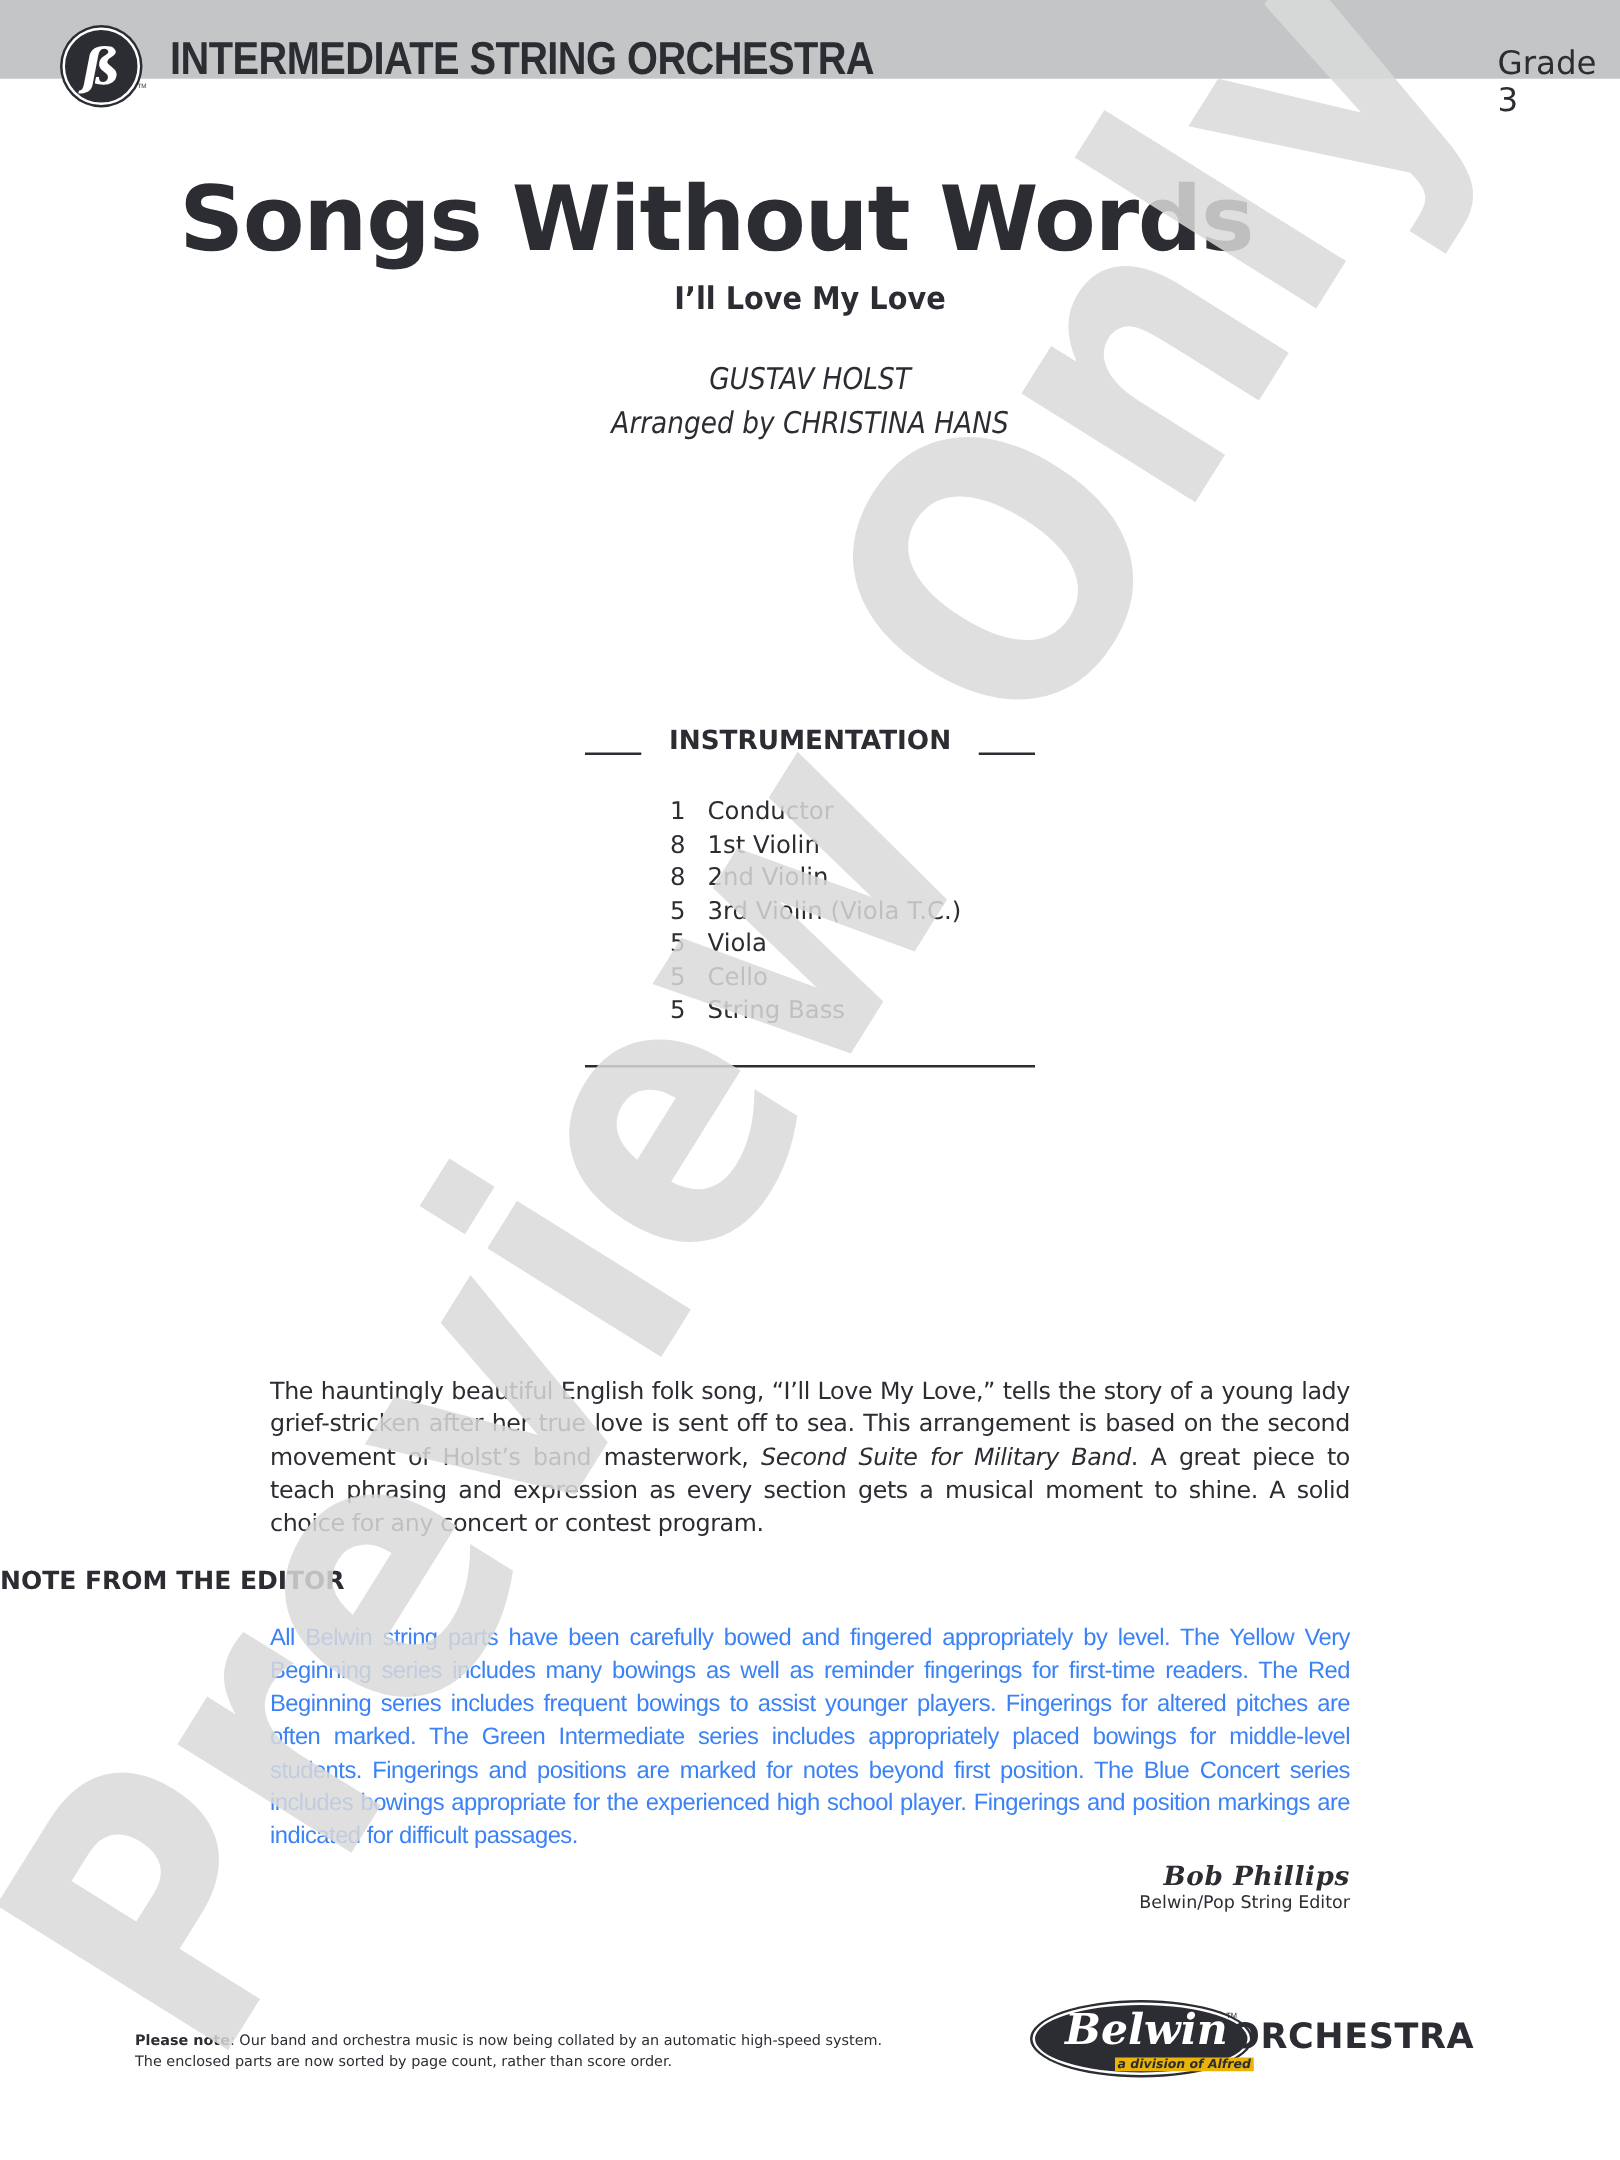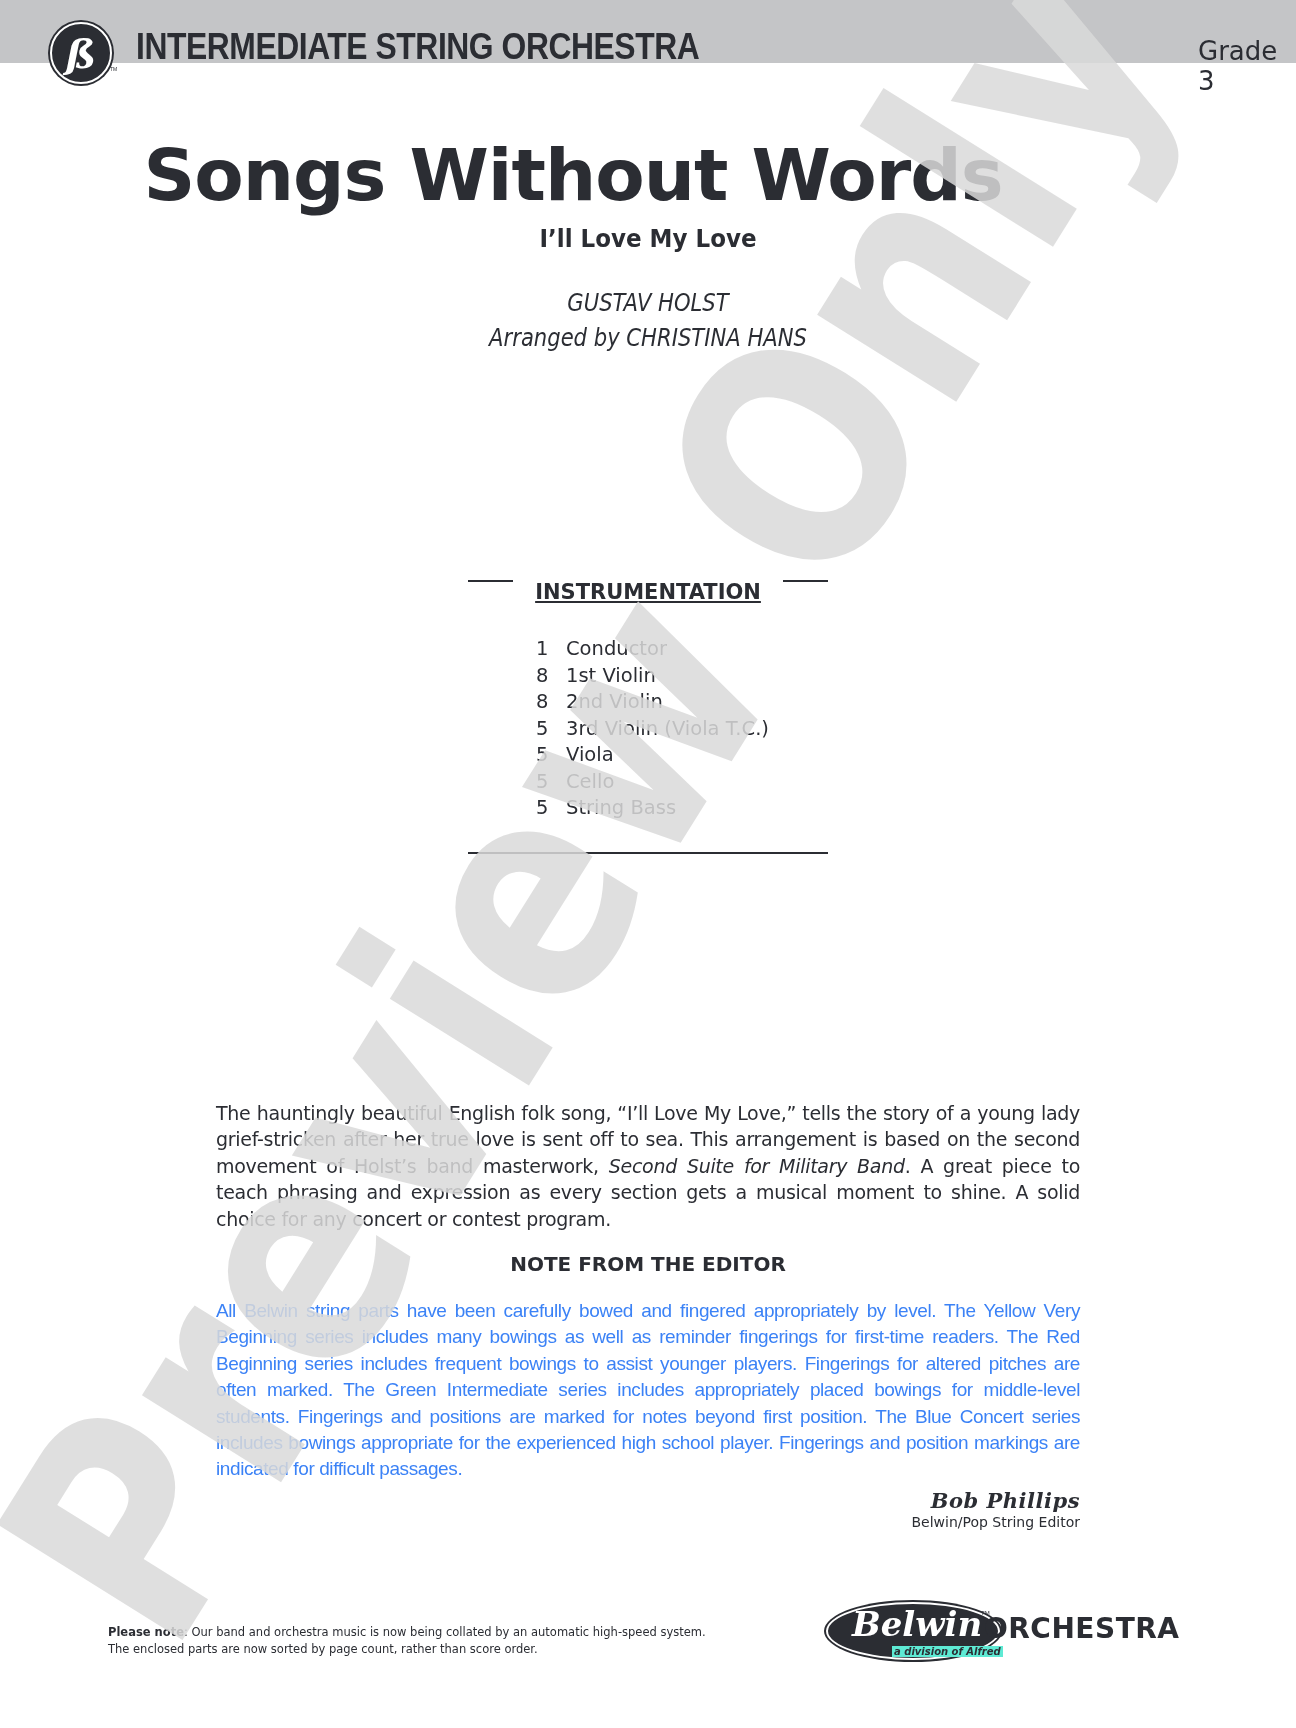--- a/index.html
+++ b/index.html
@@ -45,21 +45,21 @@
     }
     .composer, .arranger {
       position: absolute; left: 0; width: 1296px; text-align: center;
       font-family: "DejaVu Sans", sans-serif; font-style: italic; font-size: 24px;
       color: #2b2d33; transform: scaleX(0.88);
     }
     .composer { top: 289px; }
     .arranger { top: 324px; }
     .instr-head {
       position: absolute; left: 468px; top: 580px; width: 360px;
-      display: flex; align-items: flex-start; gap: 22px; text-decoration: underline;
+      display: flex; align-items: flex-end; gap: 22px;
     }
     .instr-head .rule { flex: 1; height: 2px; background: #2b2d33; }
     .instr-head .label {
       font-family: "DejaVu Sans", sans-serif; font-weight: bold; font-size: 21px; color: #2b2d33;
     }
     .instr-list {
       position: absolute; left: 536px; top: 636px; margin: 0; padding: 0; list-style: none;
       font-family: "DejaVu Sans", sans-serif; font-size: 19.5px; line-height: 26.5px; color: #2b2d33;
     }
     .instr-list li { display: flex; }
@@ -67,21 +67,21 @@
     .instr-bottom-rule {
       position: absolute; left: 468px; top: 852px; width: 360px; height: 2px; background: #2b2d33;
     }
     .description {
       position: absolute; left: 216px; top: 1081px; width: 864px;
       font-family: "DejaVu Sans", sans-serif; font-size: 19px; line-height: 26.4px;
       text-align: justify; color: #2b2d33; letter-spacing: -0.3px;
     }
     .description em { font-style: italic; }
     .editor-head {
-      position: absolute; left: 0; width: 1296px; top: 1252px; text-align: center;
+      position: absolute; left: 0; width: 1296px; top: 1252px; 
       font-family: "DejaVu Sans", sans-serif; font-weight: bold; font-size: 20px; color: #2b2d33;
     }
     .editor-note {
       position: absolute; left: 216px; top: 1298px; width: 864px;
       font-family: Liberation Sans, sans-serif; font-size: 19px; line-height: 26.4px;
       text-align: justify; color: #3b82f6; letter-spacing: -0.4px;
     }
     .signature {
       position: absolute; right: 216px; top: 1488px;
       font-family: "DejaVu Serif", serif; font-style: italic; font-weight: bold;
@@ -103,21 +103,21 @@
       position: absolute; left: 0; top: 2px; width: 170px; height: 54px; border-radius: 50%;
       background: #2b2d33; border: 2px solid #fff; box-shadow: 0 0 0 2px #2b2d33;
     }
     .belwin-word {
       position: absolute; left: 26px; top: 4px; color: #ffffff;
       font-family: "DejaVu Serif", serif; font-style: italic; font-weight: bold; font-size: 34px;
     }
     .belwin-tm { position: absolute; left: 155px; top: 10px; font-size: 6px; color: #2b2d33; }
     .belwin-div {
       position: absolute; left: 66px; top: 46px; font-size: 10px; font-style: italic; font-weight: bold;
-      color: #2b2d33; font-family: "DejaVu Sans", sans-serif; background: #5eead4; padding: 0 2px;
+      color: #2b2d33; font-family: "DejaVu Sans", sans-serif; background: #eab308; padding: 0 2px;
     }
     .belwin-orch {
       position: absolute; left: 158px; top: 12px; font-family: "DejaVu Sans", sans-serif;
       font-weight: bold; font-size: 28px; color: #2b2d33; letter-spacing: 0.5px;
     }
     .watermark {
       position: absolute; left: 0; top: 0; width: 1296px; height: 1728px; pointer-events: none;
     }
   </style>
 </head>

